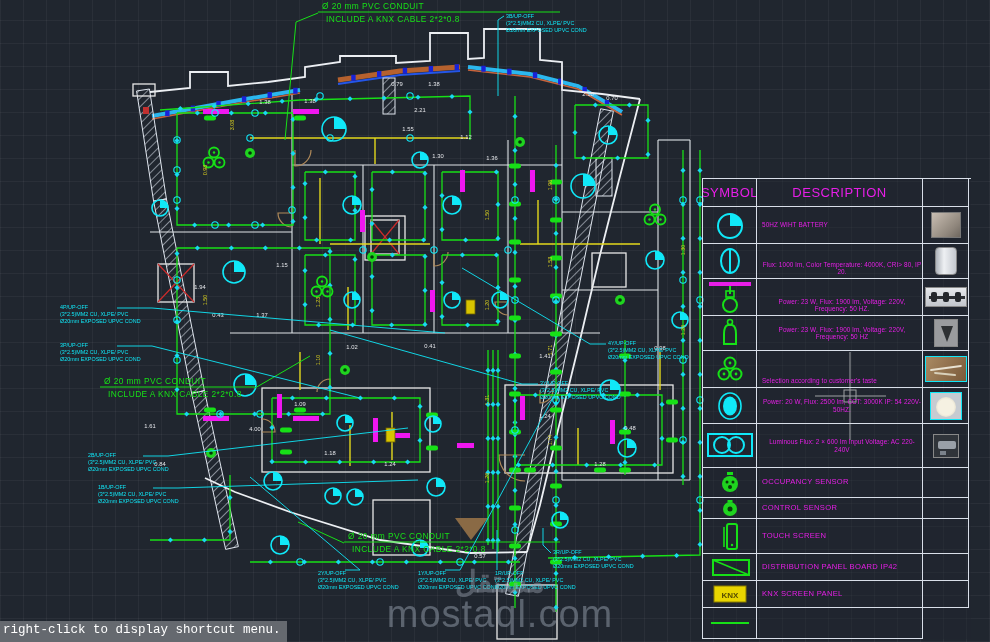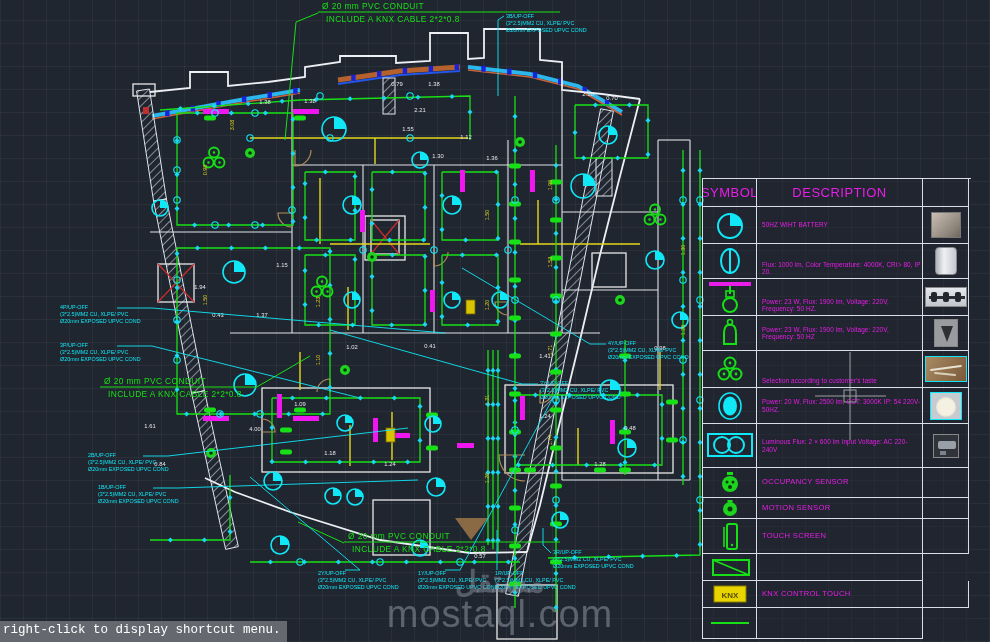--- a/index.html
+++ b/index.html
@@ -15,21 +15,21 @@
       repeating-linear-gradient(90deg, var(--gridline) 0 1px, transparent 1px 23px);
     font-family:"Liberation Sans", sans-serif;
   }
   svg text{font-family:"Liberation Sans", sans-serif;}
   #plan{position:absolute;left:0;top:0;}
 
   
   .legend{position:absolute;left:702px;top:178px;width:268px;border-top:1px solid var(--tb);border-left:1px solid var(--tb);background:rgba(32,38,47,0.4);}
   .lrow{display:grid;grid-template-columns:54px 166px 46px;}
   .lc{border-right:1px solid var(--tb);border-bottom:1px solid var(--tb);display:flex;align-items:center;justify-content:center;overflow:hidden;box-sizing:border-box;}
-  .lc.desc{justify-content:flex-start;padding-left:5px;color:var(--mag);font-size:6.4px;letter-spacing:.1px;line-height:1.1;}
+  .lc.desc{justify-content:flex-start;padding-left:5px;color:var(--mag);font-size:6.4px;letter-spacing:.1px;line-height:1.1;text-align:center;}
   .lc.desc.big{font-size:7.6px;letter-spacing:.3px;}
   .lc.desc.low{align-items:flex-end;padding-bottom:3px;}
   .lhead{color:var(--mag);font-size:13px;letter-spacing:.5px;}
   .ph{box-sizing:border-box;}
 
   
   .watermark{position:absolute;left:368px;top:568px;width:264px;text-align:center;pointer-events:none;}
   .wm-logo{font-size:30px;font-weight:bold;line-height:.9;color:rgba(150,160,173,0.45);}
   .wm-domain{font-size:38px;font-weight:normal;letter-spacing:1px;color:rgba(150,160,173,0.5);line-height:1;}
 
@@ -811,21 +811,21 @@
     </div>
 
     <div class="lrow" style="height:21px">
       <div class="lc">
         <svg width="54" height="21">
             <rect x="24.5" y="2" width="5" height="2.5" fill="#17e017"></rect>
             <circle cx="27" cy="11" r="7" fill="#1fd41f"></circle>
             <circle cx="27" cy="11" r="2.5" fill="#0a3a0a"></circle>
           </svg>
       </div>
-      <div class="lc desc big">MOTION SENSOR</div>
+      <div class="lc desc big">CONTROL SENSOR</div>
       <div class="lc"></div>
     </div>
 
     <div class="lrow" style="height:35px">
       <div class="lc">
         <svg width="54" height="35">
             <line x1="21" y1="8" x2="21" y2="28" stroke="#17e017" stroke-width="1.6"></line>
             <rect x="24" y="5" width="10" height="25" rx="2" fill="none" stroke="#17e017" stroke-width="2"></rect>
             <circle cx="29" cy="26" r="1.2" fill="#17e017"></circle>
           </svg>
@@ -834,31 +834,32 @@
       <div class="lc"></div>
     </div>
 
     <div class="lrow" style="height:27px">
       <div class="lc">
         <svg width="54" height="27">
             <rect x="10" y="6" width="36" height="15" fill="none" stroke="#17e017" stroke-width="2"></rect>
             <line x1="10" y1="6" x2="46" y2="21" stroke="#17e017" stroke-width="1.6"></line>
           </svg>
       </div>
+      <div class="lc desc big">DISTRIBUTION PANEL BOARD IP42</div>
       <div class="lc"></div>
     </div>
 
     <div class="lrow" style="height:27px">
       <div class="lc">
         <svg width="54" height="27">
             <rect x="11" y="5" width="32" height="16" fill="#e8d500" stroke="#8a7d00" stroke-width="1"></rect>
             <text x="27" y="17" text-anchor="middle" font-size="8" font-weight="bold" fill="#564d00">KNX</text>
           </svg>
       </div>
-      <div class="lc desc big">KNX CONTROL TOUCH</div>
+      <div class="lc desc big">KNX SCREEN PANEL</div>
       <div class="lc"></div>
     </div>
 
     <div class="lrow" style="height:31px">
       <div class="lc">
         <svg width="54" height="31">
             <line x1="8" y1="15" x2="46" y2="15" stroke="#17e017" stroke-width="2"></line>
           </svg>
       </div>
       <div class="lc"></div>

